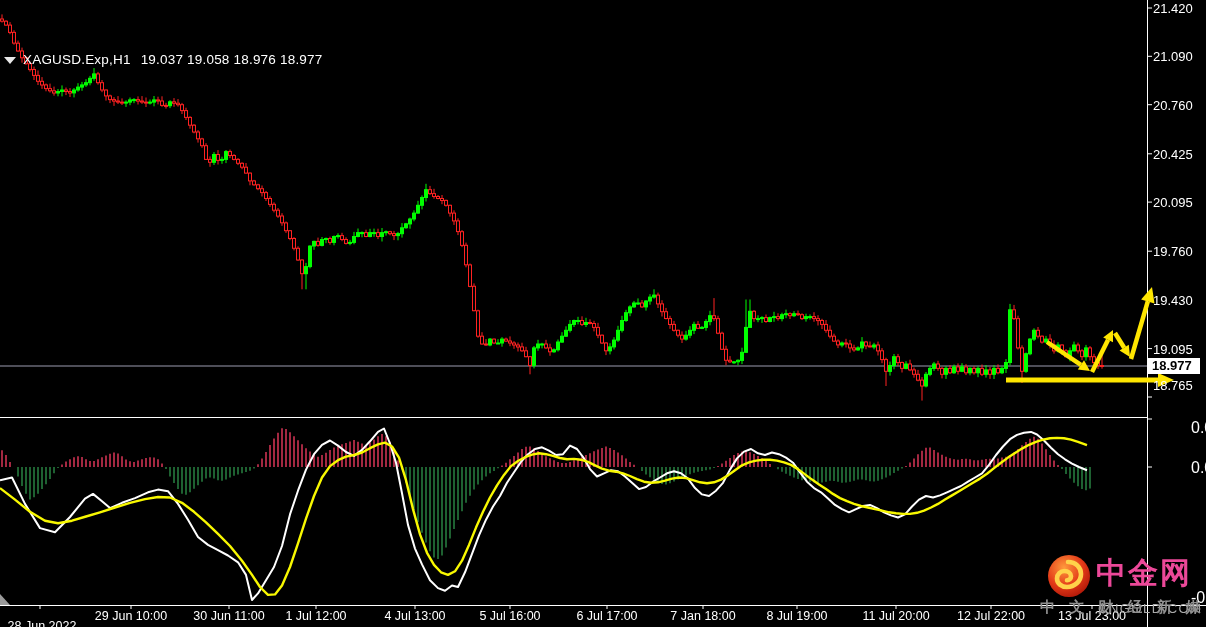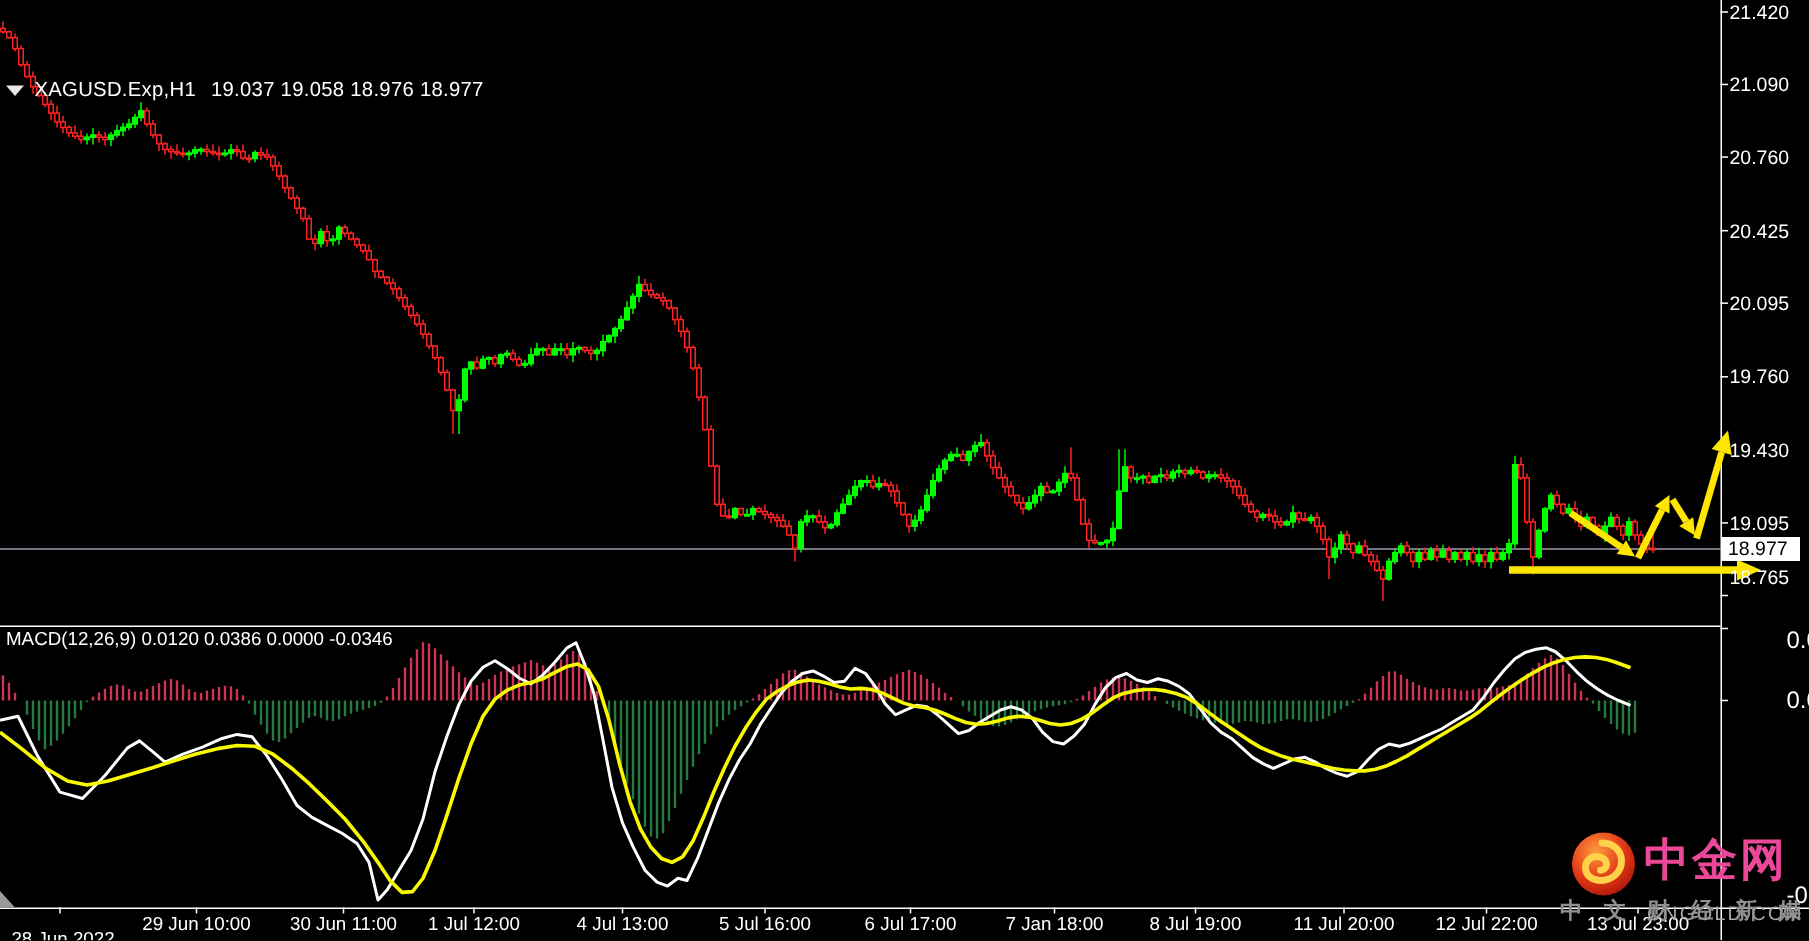--- a/index.html
+++ b/index.html
@@ -8,21 +8,21 @@
   #chart-svg{position:absolute;left:0;top:0;}
   .overlay{position:absolute;color:#fff;white-space:nowrap;}
   #title-bar{left:4px;top:4px;font-size:13.5px;letter-spacing:.2px;margin-top:48px;}
   #title-bar .tri{display:inline-block;width:0;height:0;border-left:6px solid transparent;
       border-right:6px solid transparent;border-top:7px solid #e8e8e8;margin-right:7px;vertical-align:middle;}
   #title-bar .ohlc{margin-left:10px;}
   #macd-label{left:4px;top:419px;font-size:12.5px;}
   .axis-label{position:absolute;left:1153px;color:#fff;font-size:13px;transform:translateY(-50%);}
   .time-label{position:absolute;top:609px;color:#fff;font-size:12.5px;transform:translateX(-50%);}
   #price-tag{position:absolute;left:1148px;top:358px;width:52px;height:16px;background:#fff;color:#000;
-      font-size:13px;line-height:16px;padding-left:4px;box-sizing:border-box;}
+      font-size:13px;line-height:16px;padding-left:4px;box-sizing:border-box;font-weight:bold;}
   .macd-axis{position:absolute;left:1191px;color:#fff;font-size:16px;}
   #wm{position:absolute;left:1046px;top:551px;width:158px;}
   #wm-logo{position:absolute;left:0;top:2px;}
   #wm-name{position:absolute;left:50px;top:2px;font-size:30px;font-weight:bold;color:#ec4899;letter-spacing:2px;}
   #wm-sub{position:absolute;left:52px;top:38px;font-size:13px;color:#aaa;letter-spacing:1.5px;margin-top:12px;}
   #wm-tagline{position:absolute;left:1040px;top:598px;font-size:15px;color:#909090;letter-spacing:5px;font-weight:bold;}
 </style>
 </head>
 <body>
 
@@ -897,21 +897,20 @@
         <polygon points="1130,357 1119.5,350.6 1128.8,344.8" fill="#ffe600"></polygon>
         <line x1="1131" y1="359" x2="1147.8" y2="301.4" stroke="#ffe600" stroke-width="4.5"></line>
         <polygon points="1152,287 1154.5,303.4 1141.1,299.4" fill="#ffe600"></polygon>
       </g>
     </svg>
 
   <div id="title-bar" class="overlay">
     <span class="tri"></span><span>XAGUSD.Exp,H1</span><span class="ohlc">19.037 19.058 18.976 18.977</span>
   </div>
 
-  <div id="macd-label" class="overlay">MACD(12,26,9) 0.0120 0.0386 0.0000 -0.0346</div>
 
   <div id="price-labels">
       <div class="axis-label" style="top: 8px;">21.420</div>
       <div class="axis-label" style="top: 56px;">21.090</div>
       <div class="axis-label" style="top: 105px;">20.760</div>
       <div class="axis-label" style="top: 154px;">20.425</div>
       <div class="axis-label" style="top: 202px;">20.095</div>
       <div class="axis-label" style="top: 251px;">19.760</div>
       <div class="axis-label" style="top: 300px;">19.430</div>
       <div class="axis-label" style="top: 349px;">19.095</div>

